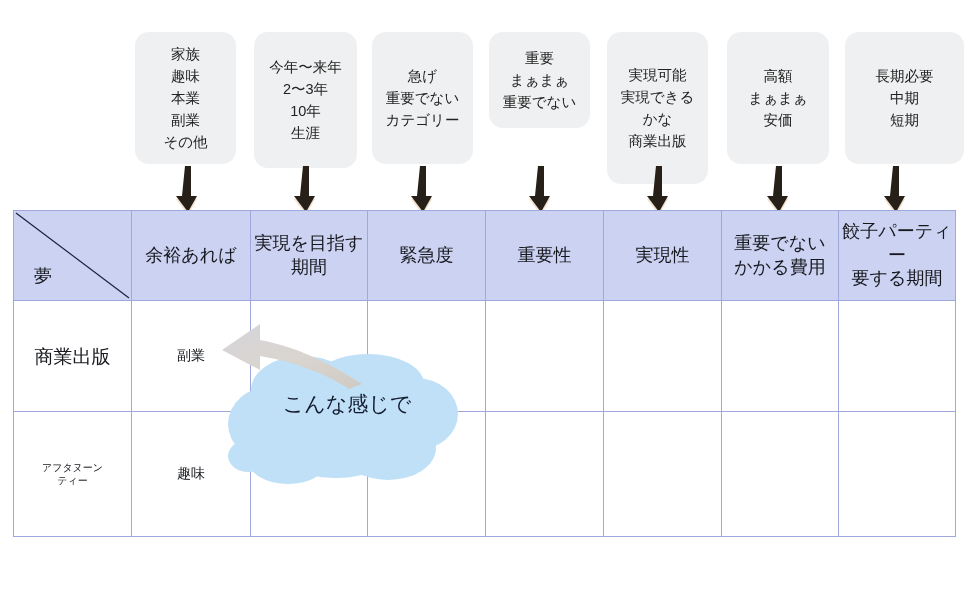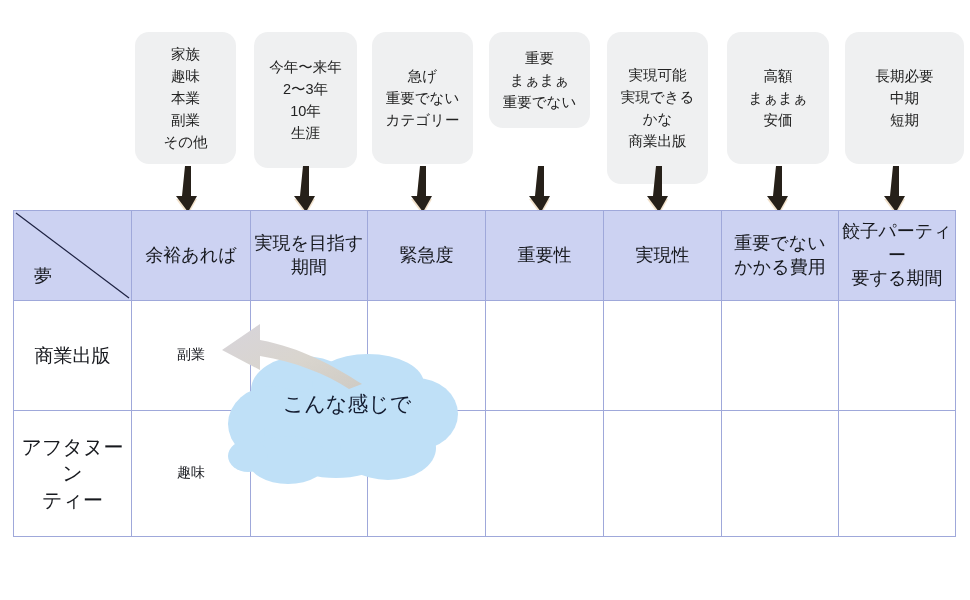--- a/index.html
+++ b/index.html
@@ -92,21 +92,21 @@
     width: 100%;
     height: 100%;
   }
   #matrix tbody td {
     height: 82px;
     background: #ffffff;
   }
   #matrix tbody tr.row-tall td { height: 73px; }
 
   .dream-cell { font-size: 19px; line-height: 1.32; color: #16181d; }
-  .dream-cell.small { font-size: 20px; }
+  .dream-cell.small { font-size: 10px; }
   .cat-cell { font-size: 14px; color: #16181d; }
 
   
   #cloud-callout {
     position: absolute;
     left: 228px;
     top: 352px;
     width: 232px;
     height: 132px;
   }

